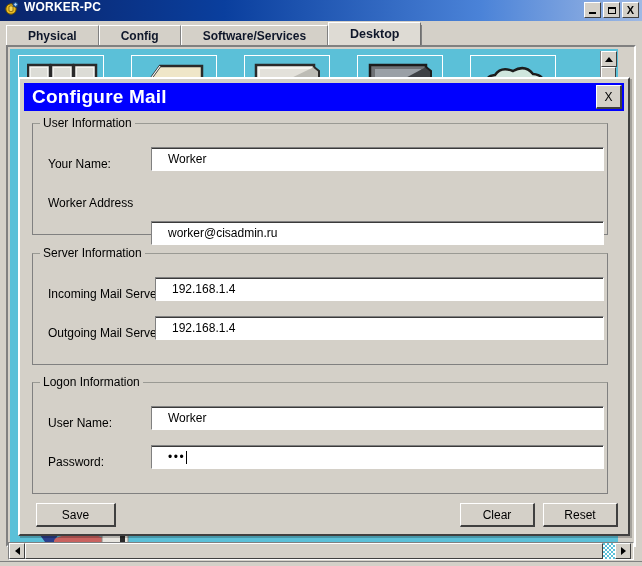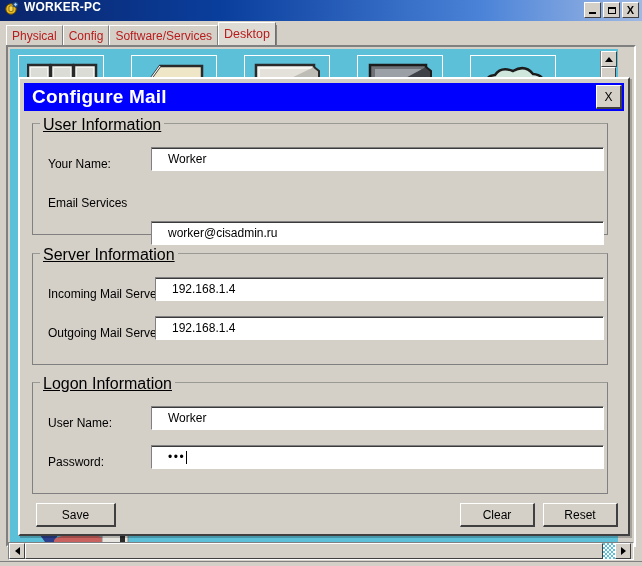--- a/index.html
+++ b/index.html
@@ -78,32 +78,33 @@
     left: 0; top: 21px;
     width: 642px; height: 24px;
     background: #d4d0c8;
     display: flex;
     align-items: flex-end;
     padding-left: 6px;
     box-sizing: border-box;
   }
   .tab {
     height: 20px;
-    padding: 0 5px;
+    padding: 0 21px;
     background: #d4d0c8;
     border-left: 1px solid #ffffff;
     border-top: 1px solid #ffffff;
     border-right: 1px solid #808080;
     box-sizing: border-box;
     display: flex;
     align-items: center;
     font-size: 12px;
-    color: #b91c1c;
+    color: #0f172a;
     white-space: nowrap;
     position: relative;
+    font-weight: bold;
   }
   .tab.active {
     height: 23px;
     background: #dedbd4;
     border-right: 1px solid #6f6f6f;
     font-size: 12.5px;
     z-index: 3;
     margin-bottom: 0px;
   }
   .tab-endmark {
@@ -234,24 +235,23 @@
     border: 1px solid #808080;
     border-top-color: #9a9a94;
     box-sizing: border-box;
     background: transparent;
   }
   .group-label {
     position: absolute;
     top: -8px; left: 7px;
     background: #d4d0c8;
     padding: 0 3px;
-    font-size: 16px;
+    font-size: 12px;
     color: #000;
     white-space: nowrap;
-    text-decoration: underline;
   }
   .field-label {
     position: absolute;
     font-size: 12px;
     color: #000;
     white-space: nowrap;
   }
   .field-input {
     position: absolute;
     background: #ffffff;
@@ -451,21 +451,21 @@
         <div class="dlg-close">X</div>
       </div>
 
       <div class="group" style="left:12px; top:44px; width:576px; height:112px;">
         <div class="group-label">User Information</div>
       </div>
       <div class="field-label" style="left:28px; top:78px;">Your Name:</div>
       <div class="field-input" style="left:131px; top:68px; width:453px; height:24px;">
         <span>Worker</span>
       </div>
-      <div class="field-label" style="left:28px; top:117px;">Email Services</div>
+      <div class="field-label" style="left:28px; top:117px;">Worker Address</div>
       <div class="field-input" style="left:131px; top:107px; width:453px; height:24px;margin-top:35px;">
         <span>worker@cisadmin.ru</span>
       </div>
 
       <div class="group" style="left:12px; top:174px; width:576px; height:112px;">
         <div class="group-label">Server Information</div>
       </div>
       <div class="field-label" style="left:28px; top:208px;">Incoming Mail Server</div>
       <div class="field-input" style="left:135px; top:198px; width:449px; height:24px;">
         <span>192.168.1.4</span>

